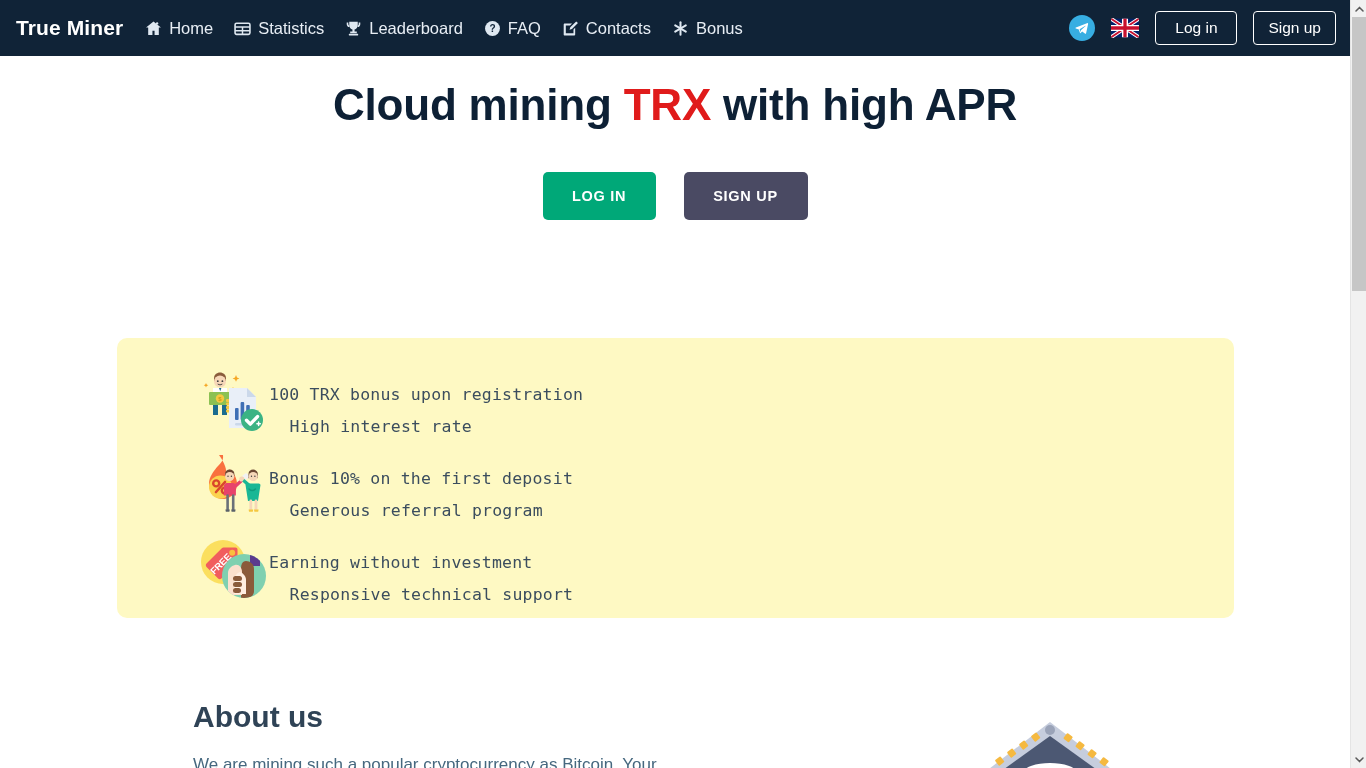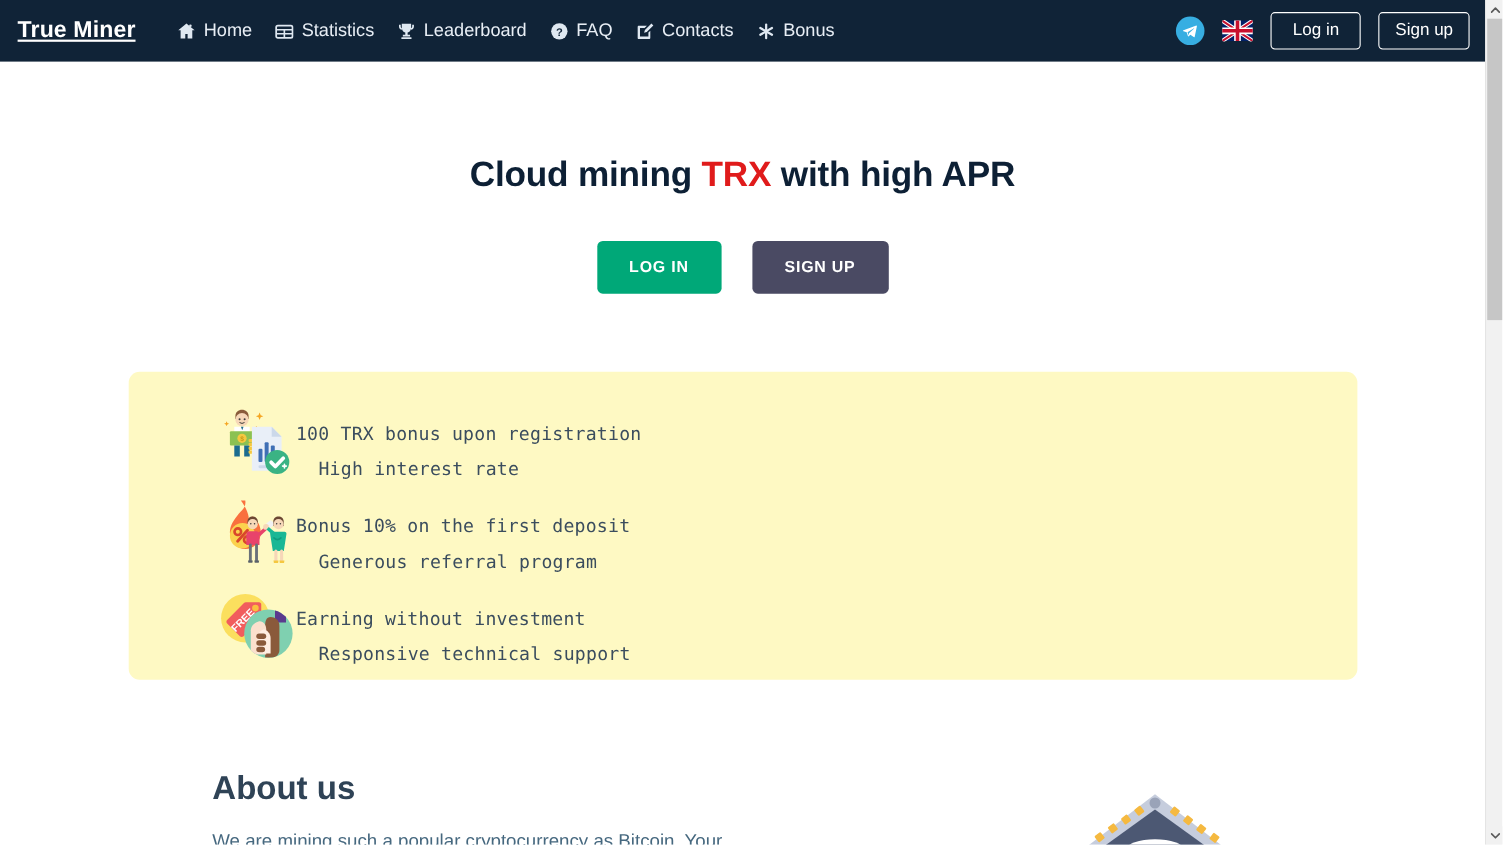--- a/index.html
+++ b/index.html
@@ -31,22 +31,21 @@
     align-items: center;
     padding: 0 14px 0 16px;
     z-index: 10;
   }
   .brand {
     color: #ffffff;
     font-size: 21px;
     font-weight: 700;
     letter-spacing: .1px;
     white-space: nowrap;
-    margin-right: 38px;
-    text-decoration: underline;
+    margin-right: 22px;
   }
   .nav-links {
     display: flex;
     align-items: flex-start;
     gap: 21px;
     flex: 1;
   }
   .nav-link {
     display: flex;
     align-items: center;
@@ -94,22 +93,22 @@
   }
 
   
   .hero {
     position: absolute;
     top: 56px; left: 0;
     width: 1350px;
     text-align: center;
   }
   .hero-title {
-    margin-top: 84px;
-    font-size: 32px;
+    margin-top: 24px;
+    font-size: 44px;
     font-weight: 700;
     color: #0d2035;
     letter-spacing: -.2px;
   }
   .hero-title .accent { color: #e01b1b; }
   .hero-sub {
     margin-top: 16px;
     font-size: 17.5px;
     color: #3d4d5c;
   }

